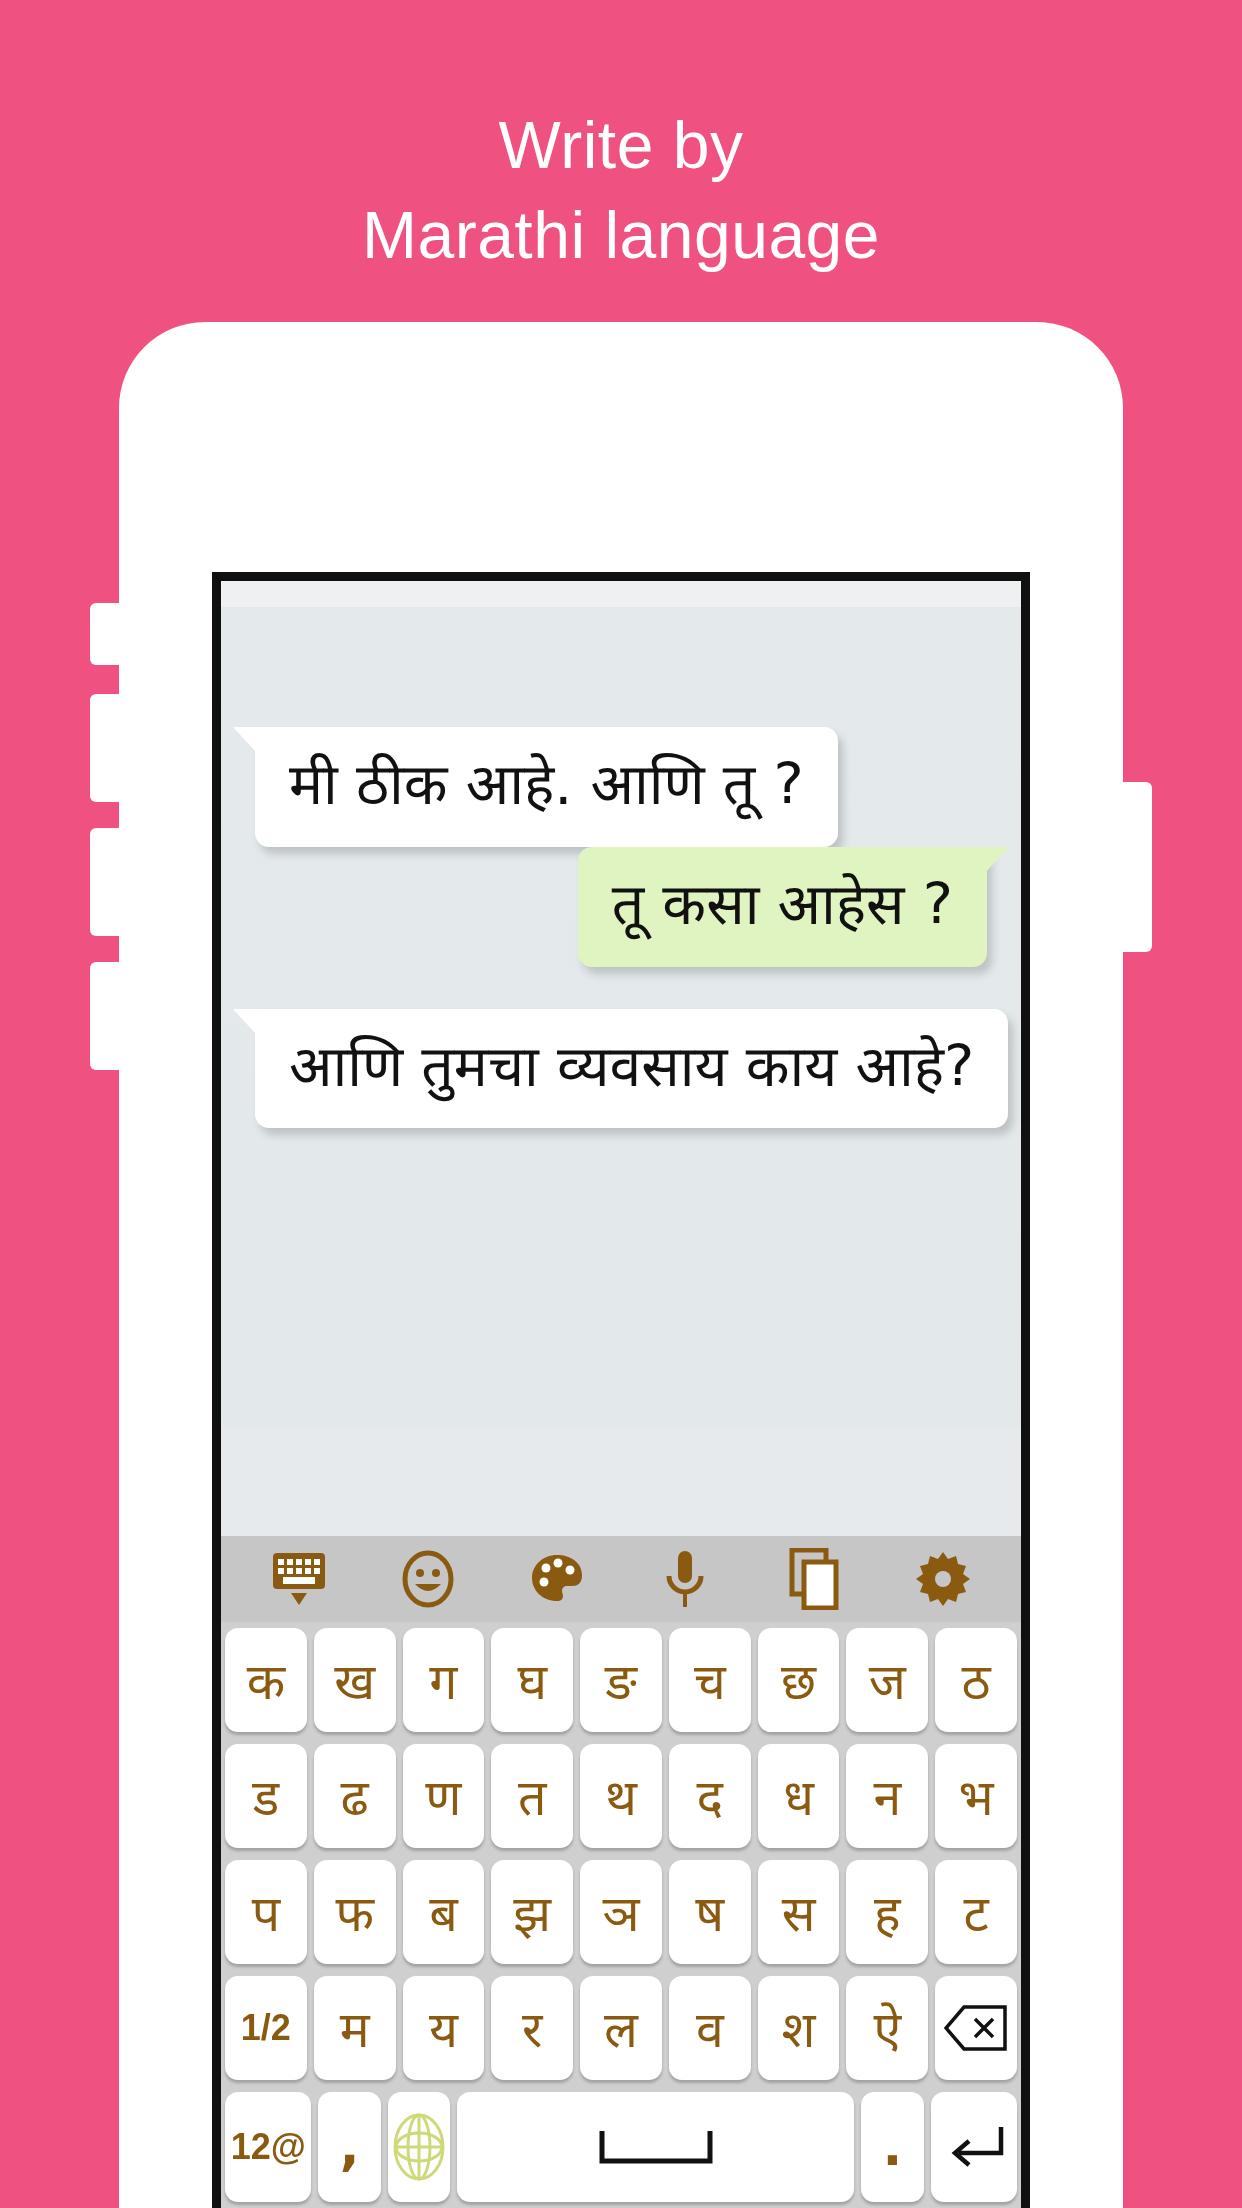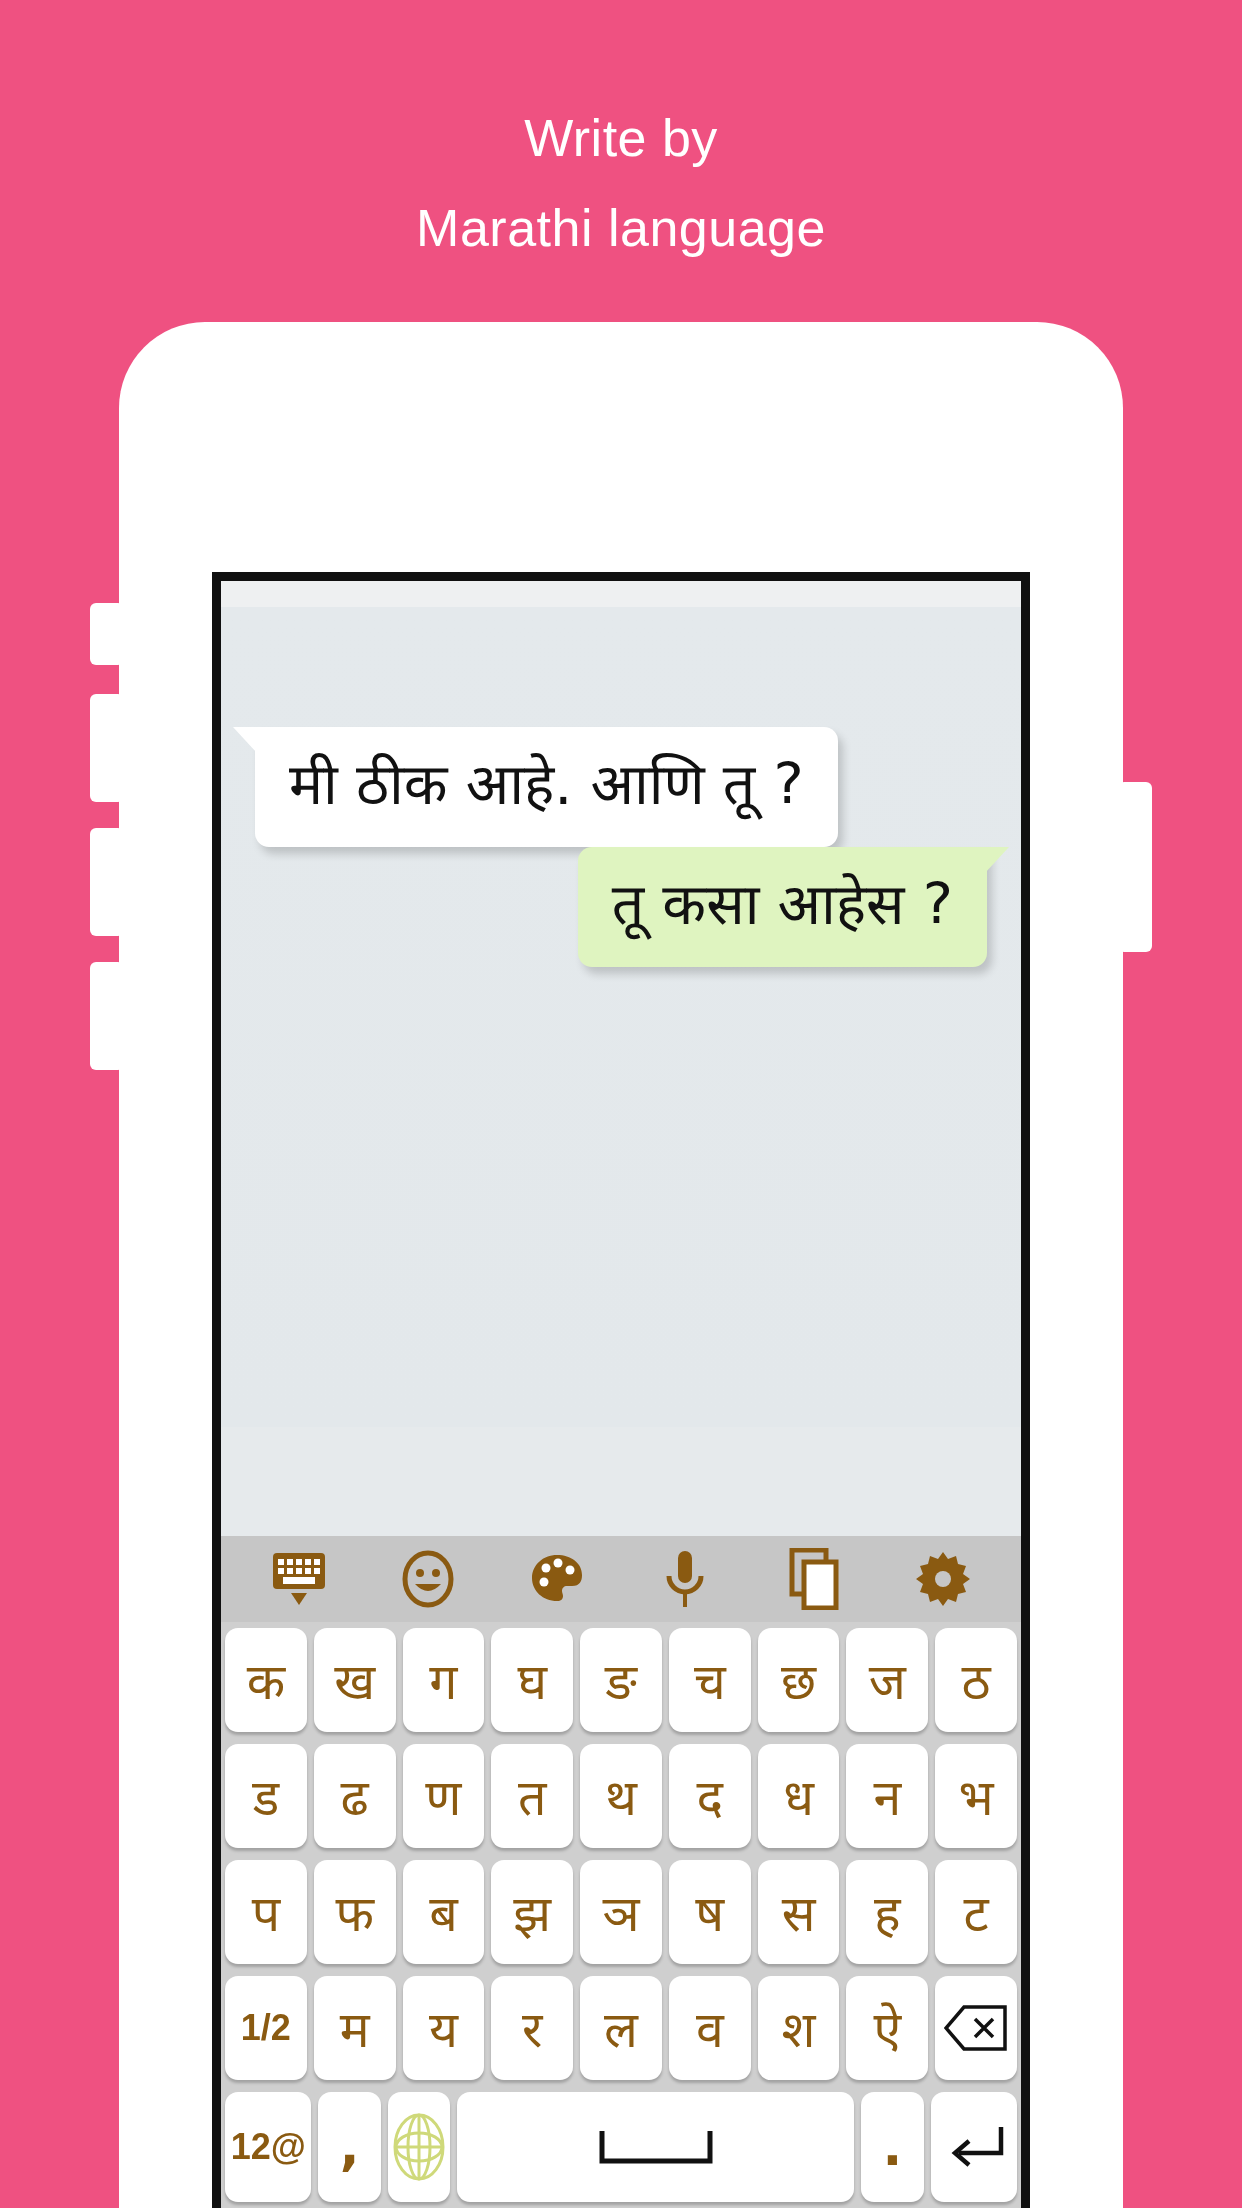--- a/index.html
+++ b/index.html
@@ -7,24 +7,24 @@
   body{
     background:#ef5181;
     font-family:"Liberation Sans", sans-serif;
     overflow:hidden;
     position:relative;
   }
 
   
   #headline{
     position:absolute;
-    top:93px; left:0; width:1242px;
+    top:100px; left:0; width:1242px;
     text-align:center;
     color:#ffffff;
-    font-size:52px;
+    font-size:66px;
     line-height:90px;
     font-weight:400;
     letter-spacing:0.5px;
   }
   #headline .ln{ display:block; white-space:nowrap; }
 
   
   #phone{
     position:absolute;
     left:62px; top:322px;
@@ -187,20 +187,23 @@
     <div id="chat">
 
       <div class="row in">
         <span class="bubble in">मी ठीक आहे. आणि तू ?</span>
       </div>
 
       <div class="row out">
         <span class="bubble out">तू कसा आहेस ?</span>
       </div>
 
+      <div class="row in">
+        <span class="bubble in">आणि तुमचा व्यवसाय काय आहे?</span>
+      </div>
 
     </div>
 
     <div id="keyboard">
 
       <div id="kb-toolbar">
 
         <div class="tb">
           <svg width="60" height="56" viewBox="0 0 60 56">
             <rect x="4" y="2" width="52" height="36" rx="4" fill="#8a5a11"></rect>

